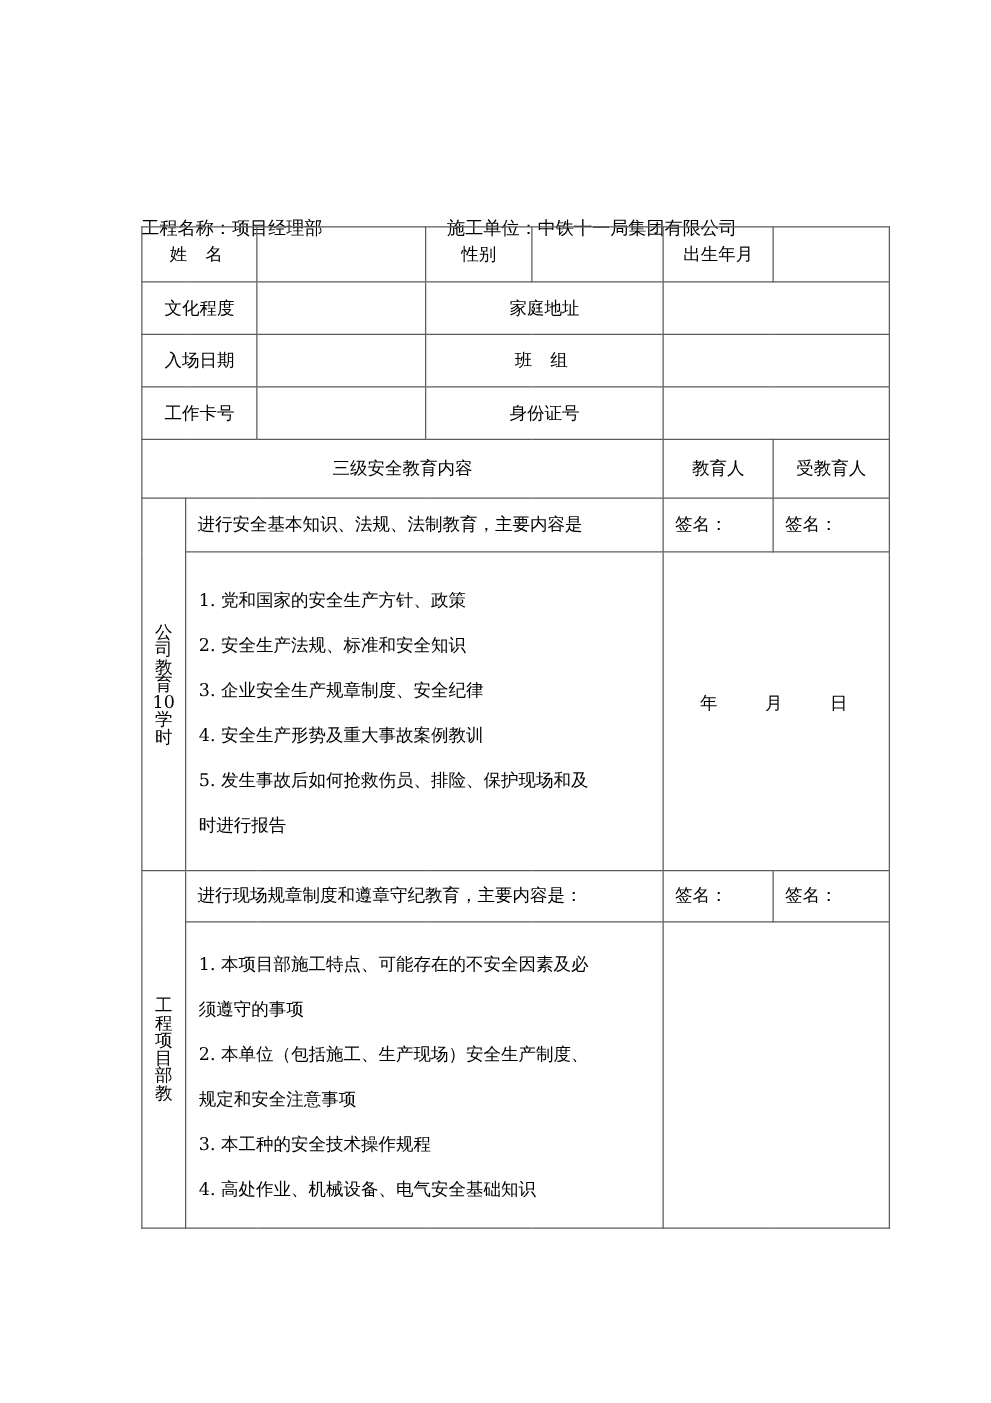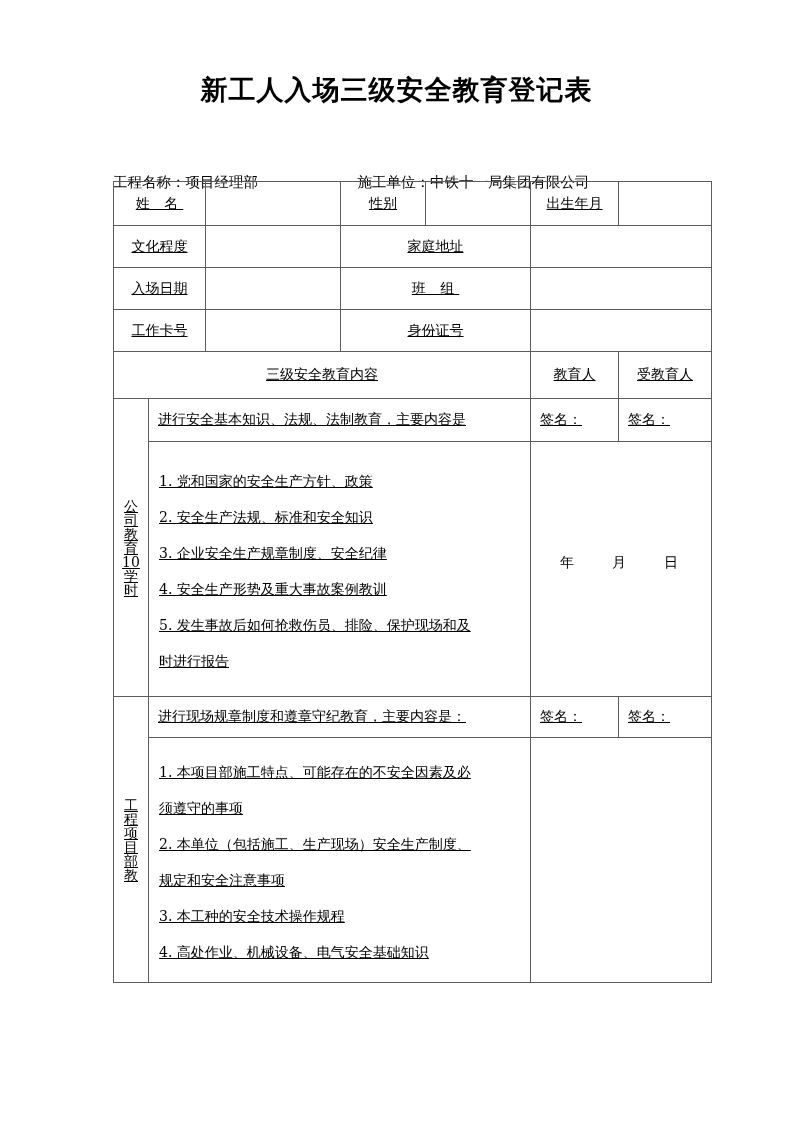--- a/index.html
+++ b/index.html
@@ -104,21 +104,20 @@
   
   #form-table {
     position: absolute;
     left: 113px;
     top: 181px;
     width: 598px;
     border-collapse: collapse;
     table-layout: fixed;
     z-index: 10;
     background: transparent;
-    text-decoration: underline;
   }
   #form-table td {
     border: 1px solid #5c5c5c;
     font-size: 14px;
     padding: 0;
     vertical-align: middle;
     background: transparent;
   }
   .c-center { text-align: center; }
   .c-left   { text-align: left; padding-left: 9px !important; }
@@ -187,21 +186,20 @@
   .blank-cell { }
 </style>
 </head>
 <body>
 
 <div id="page">
 
   <div id="watermark">
   </div>
 
-  <div id="doc-title">新工人入场三级安全教育登记表</div>
 
   <div id="info-line">
     <span class="proj"><span>工程名称：</span><span>项目经理部</span></span>
     <span class="unit"><span>施工单位：</span><span>中铁十一局集团有限公司</span></span>
   </div>
 
   <table id="form-table">
     <colgroup>
       <col style="width:35px">
       <col style="width:57px">

